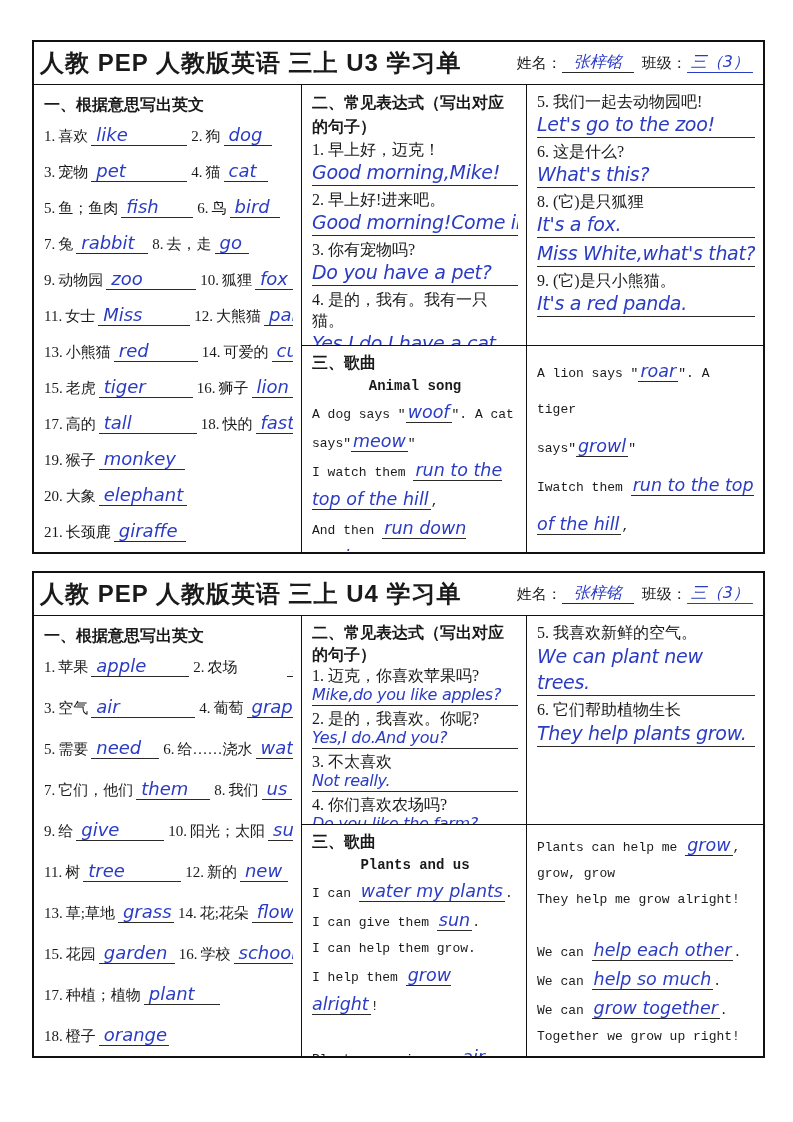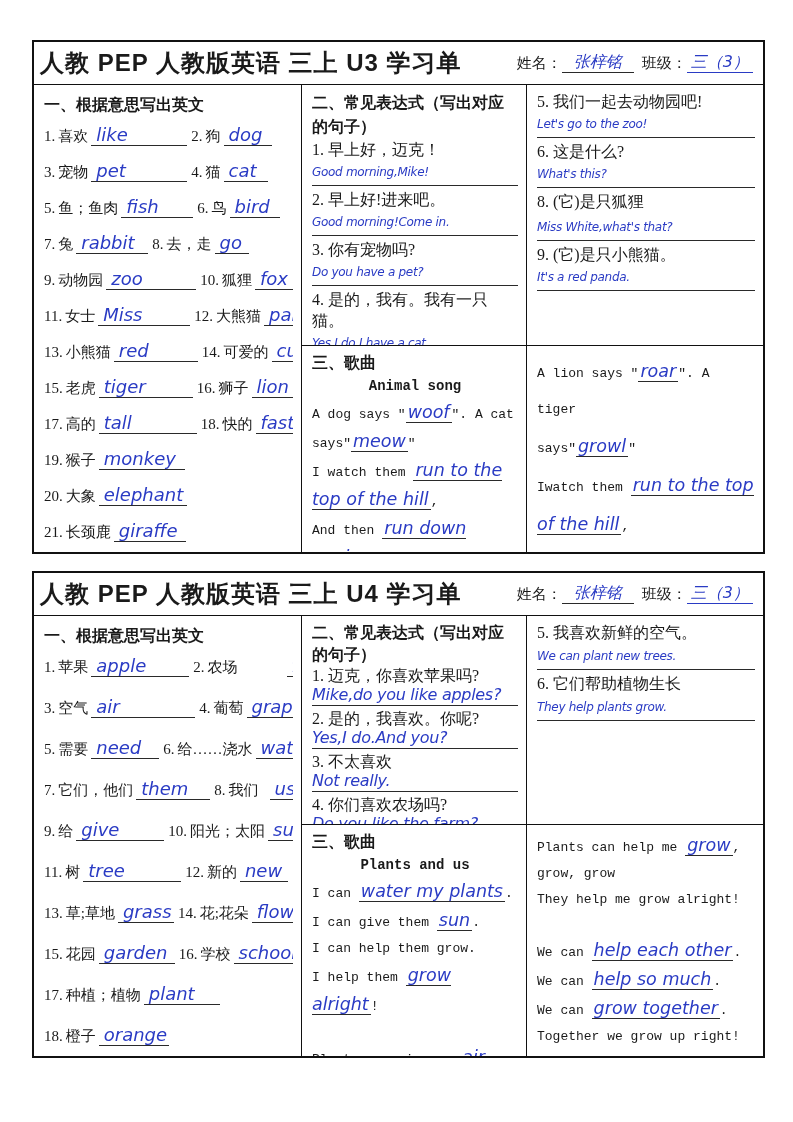--- a/index.html
+++ b/index.html
@@ -49,21 +49,21 @@
   .vocab-line{display:flex;align-items:flex-end;white-space:nowrap;overflow:hidden;}
   .vocab-item{display:inline-flex;align-items:flex-end;margin-right:4px;}
   .v-no,.v-zh{font-size:15px;line-height:20px;font-family:"Liberation Serif", serif;}
   .v-no{margin-right:3px;}
   .v-zh{margin-right:3px;}
   .v-ans{display:inline-block;font-size:18px;line-height:19px;border-bottom:1.5px solid var(--rule);padding:0 2px 1px 5px;}
 
   
   .expr-item{margin-bottom:3px;}
   .e-zh{font-size:16px;line-height:21px;font-family:"Liberation Serif", serif;}
-  .e-ans{display:block;font-size:12px;letter-spacing:-0.3px;line-height:25px;border-bottom:1.5px solid var(--rule);white-space:nowrap;overflow:hidden;}
+  .e-ans{display:block;font-size:19px;letter-spacing:-0.3px;line-height:25px;border-bottom:1.5px solid var(--rule);white-space:nowrap;overflow:hidden;}
   .sheet-u4 .col-2 .e-zh{line-height:19px;}
   .sheet-u4 .col-2 .e-ans{line-height:20px;font-size:16px;}
   .sheet-u4 .col-3 .e-ans{white-space:normal;line-height:26px;}
 
   
   .song-title{text-align:center;font-weight:bold;font-family:"Liberation Mono", monospace;font-size:14px;line-height:22px;}
   .song-lines{padding-top:2px;}
   .song-line{font-family:"Liberation Mono", monospace;font-size:13px;line-height:26px;color:var(--ink);}
   .sheet-u3 .col-2 .song-line{line-height:27px;}
   .sheet-u3 .col-3 .song-line{line-height:36px;}
@@ -260,20 +260,21 @@
               <div class="expr-item">
                 <div class="e-zh">5. 我们一起去动物园吧!</div>
                 <div class="e-ans hand">Let's go to the zoo!</div>
               </div>
               <div class="expr-item">
                 <div class="e-zh">6. 这是什么?</div>
                 <div class="e-ans hand">What's this?</div>
               </div>
               <div class="expr-item">
                 <div class="e-zh">8. (它)是只狐狸</div>
+                <div class="e-ans hand">It's  a  fox.</div>
               </div>
               <div class="expr-item">
                 <div class="e-ans hand">Miss White,what's that?</div>
               </div>
               <div class="expr-item">
                 <div class="e-zh">9. (它)是只小熊猫。</div>
                 <div class="e-ans hand">It's a red panda.</div>
               </div>
             </div>
         </div>
@@ -341,21 +342,21 @@
             </div>
             <div class="vocab-line">
               <span class="vocab-item">
                 <span class="v-no">7.</span>
                 <span class="v-zh">它们，他们</span>
                 <span class="v-ans hand" style="min-width: 74px;">them</span>
               </span>
               <span class="vocab-item">
                 <span class="v-no">8.</span>
                 <span class="v-zh">我们</span>
-                <span class="v-ans hand" style="min-width: 30px; margin-left: 8px;">us</span>
+                <span class="v-ans hand" style="min-width: 30px;">us</span>
               </span>
             </div>
             <div class="vocab-line">
               <span class="vocab-item">
                 <span class="v-no">9.</span>
                 <span class="v-zh">给</span>
                 <span class="v-ans hand" style="min-width: 88px;">give</span>
               </span>
               <span class="vocab-item">
                 <span class="v-no">10.</span>

